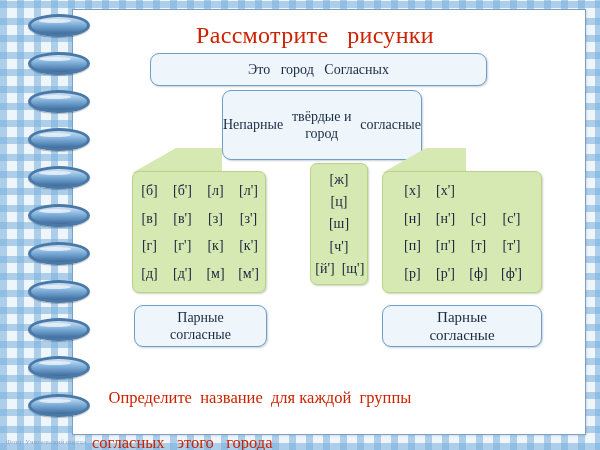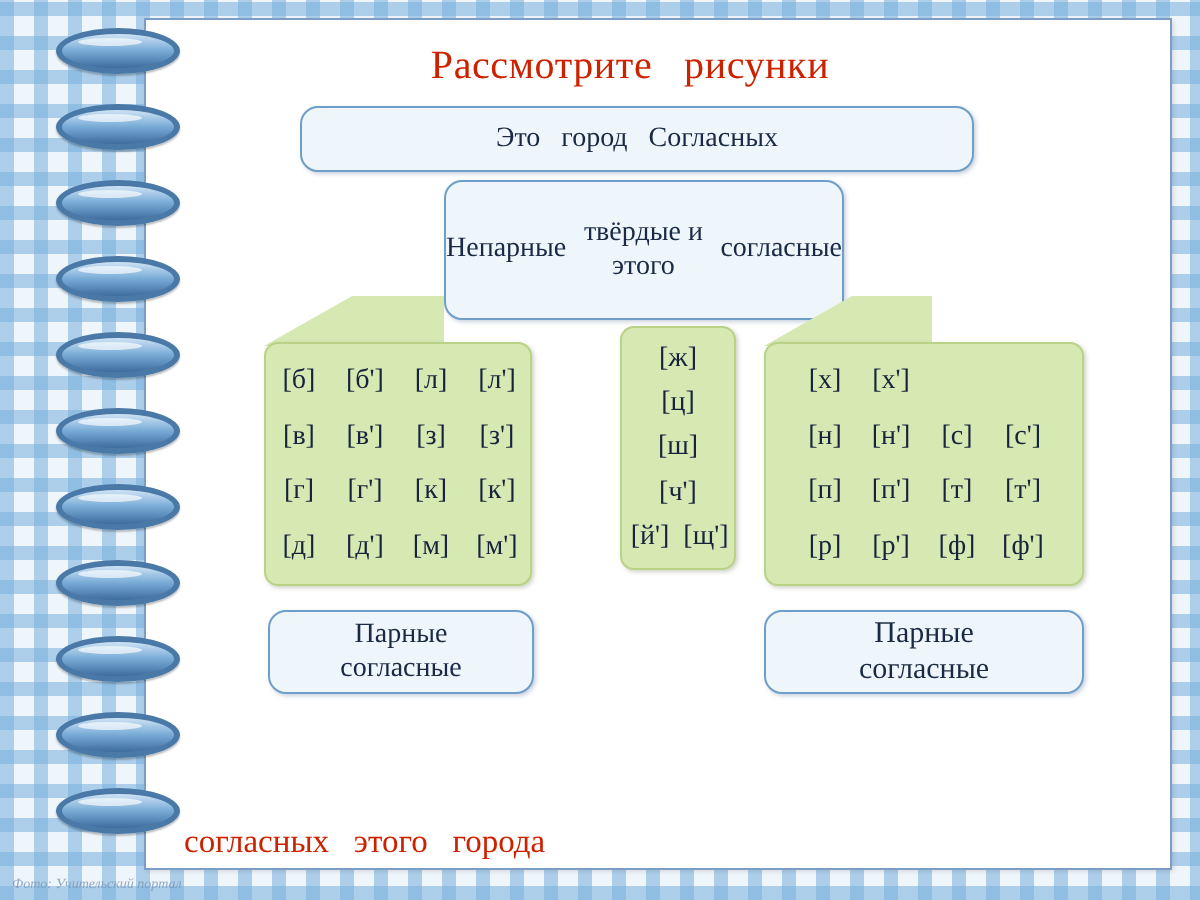--- a/index.html
+++ b/index.html
@@ -85,21 +85,21 @@
     box-shadow: 1px 1px 2px rgba(90,110,60,0.30);
   }
 
   .title-main {
     position: absolute;
     left: 150px;
     top: 22px;
     width: 330px;
     text-align: center;
     color: #cc2200;
-    font-size: 20px;
+    font-size: 24px;
     letter-spacing: 0.3px;
     white-space: pre;
   }
   .box-city {
     left: 150px; top: 53px; width: 337px; height: 33px;
     font-size: 14px;
     white-space: pre;
   }
   .box-unpaired {
     left: 222px; top: 90px; width: 200px; height: 70px;
@@ -194,21 +194,20 @@
   }
   .footer .l2 { display: block; }
 
   .watermark {
     position: absolute;
     left: 6px;
     bottom: 4px;
     font-size: 7px;
     color: rgba(120,150,180,0.8);
     font-family: "Liberation Serif", serif;
-    font-style: italic;
   }
 </style>
 </head>
 <body>
 
 <div class="page">
 
   <div class="sheet"></div>
 
   <div class="spiral">
@@ -224,21 +223,21 @@
     <div class="ring" style="top:356px"></div>
     <div class="ring" style="top:394px"></div>
   </div>
 
   <div class="title-main">Рассмотрите   рисунки</div>
 
   <div class="box box-city">Это   город   Согласных</div>
 
   <div class="box box-unpaired">
     <span>Непарные</span>
-    <span>твёрдые и этого</span>
+    <span>твёрдые и город</span>
     <span>согласные</span>
   </div>
 
   <div class="roof roof-left"></div>
   <div class="roof-fill-left"></div>
   <div class="roof roof-right"></div>
   <div class="roof-fill-right"></div>
 
   <div class="box green grid-left">
     <div class="row">
@@ -317,18 +316,19 @@
     <span>Парные</span>
     <span>согласные</span>
   </div>
 
   <div class="box box-paired-right">
     <span>Парные</span>
     <span>согласные</span>
   </div>
 
   <div class="footer">
+    <span>Определите  название  для каждой  группы</span>
     <span class="l2">согласных   этого   города</span>
   </div>
 
   <div class="watermark">Фото: Учительский портал</div>
 
 </div>
 
 </body></html>

